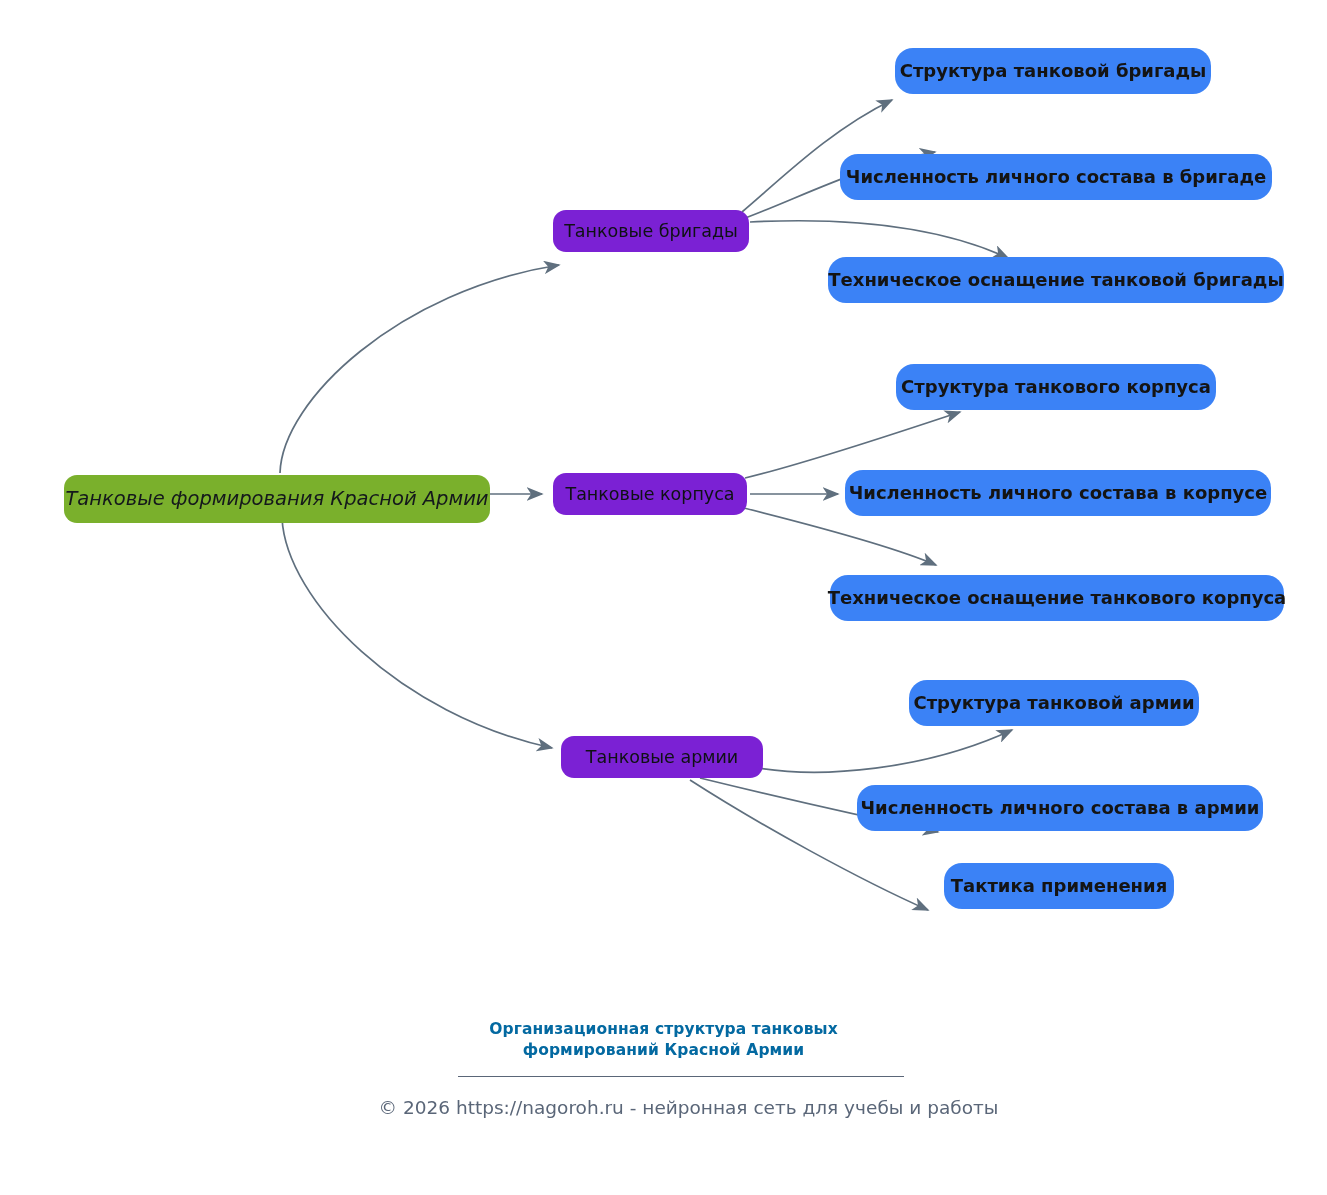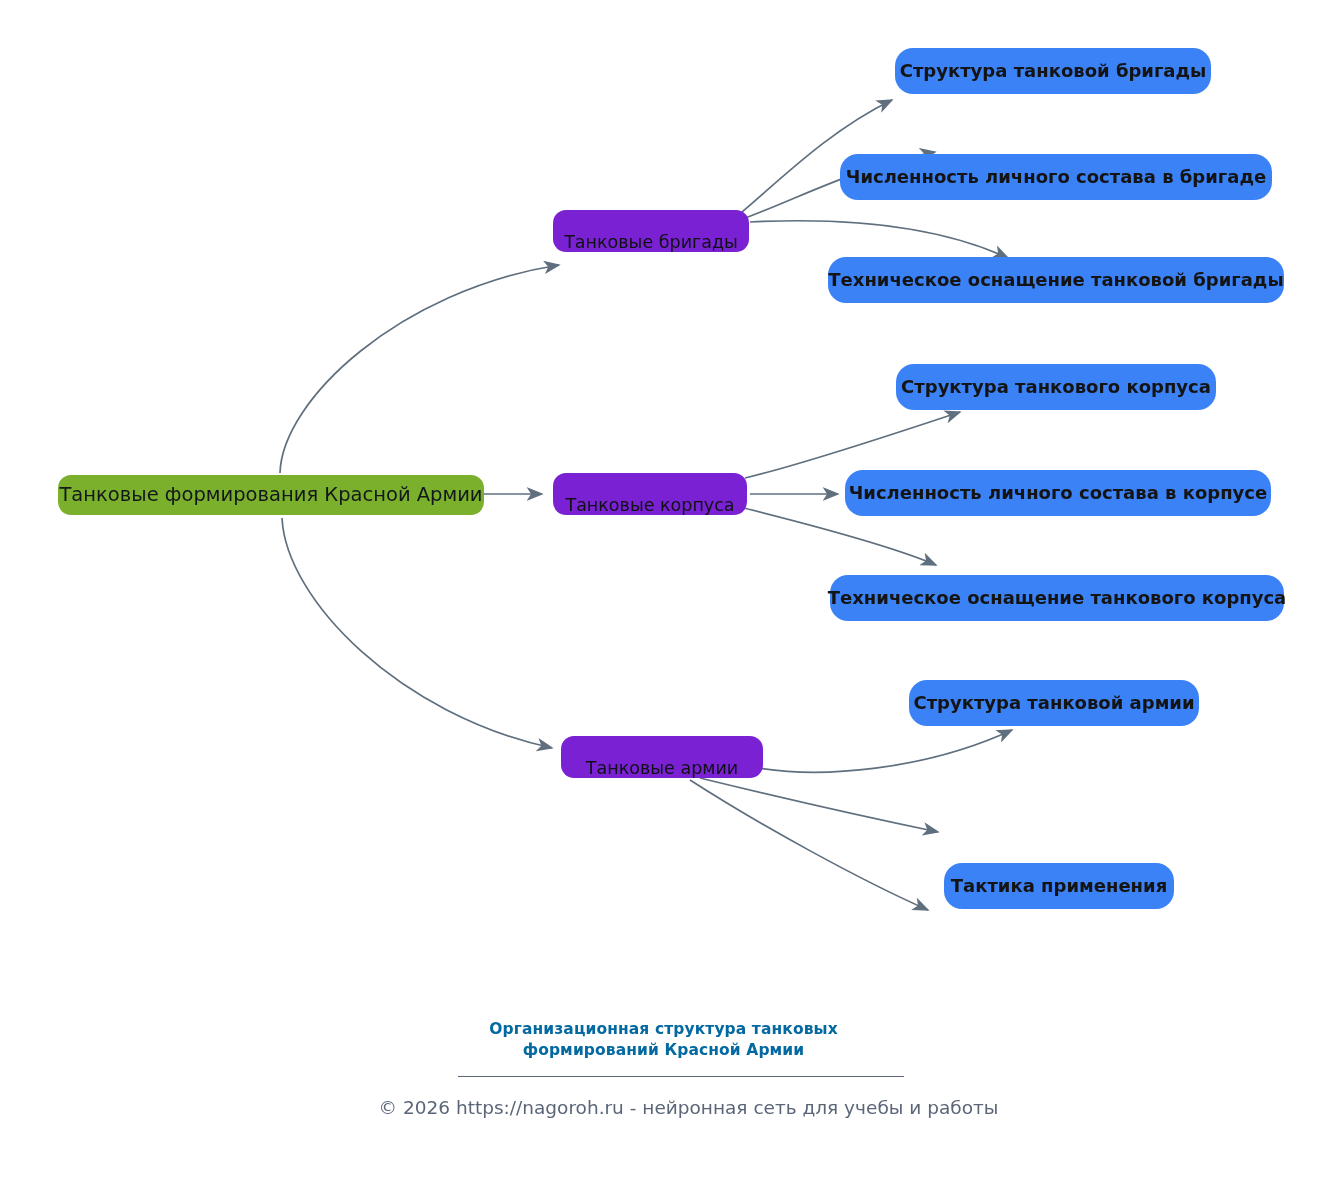--- a/index.html
+++ b/index.html
@@ -43,21 +43,20 @@
     padding: 0 14px;
     height: 40px;
   }
   .node-branch {
     background: #7B21D4;
     color: #0f1114;
     border-radius: 13px;
     font-size: 17.5px;
     padding: 0 16px;
     height: 42px;
-    align-items: flex-end;
   }
   .node-leaf {
     background: #3b82f6;
     color: #141414;
     border-radius: 18px;
     font-size: 18px;
     padding: 0 16px;
     height: 46px;
     font-weight: bold;
   }
@@ -114,21 +113,21 @@
       <path d="M745,478 C800,465 900,432 960,412"></path>
       <path d="M750,494 L838,494"></path>
       <path d="M744,508 C800,522 890,545 936,565"></path>
 
       <path d="M742,765 C820,782 930,768 1012,730"></path>
       <path d="M700,778 C790,800 880,820 938,832"></path>
       <path d="M690,780 C760,825 860,880 928,910"></path>
     </g>
   </svg>
 
-  <div class="node node-root" style="left:58px;top:475px;width:426px;height:40px;">
+  <div class="node node-root" style="left:64px;top:475px;width:426px;height:48px;font-style:italic;">
     <span>Танковые формирования Красной Армии</span>
   </div>
 
   <div class="node node-branch" style="left:553px;top:210px;width:196px;height:42px;">
     <span>Танковые бригады</span>
   </div>
   <div class="node node-leaf" style="left:895px;top:48px;width:316px;height:46px;">
     <span>Структура танковой бригады</span>
   </div>
   <div class="node node-leaf" style="left:840px;top:154px;width:432px;height:46px;">
@@ -150,20 +149,23 @@
   <div class="node node-leaf" style="left:830px;top:575px;width:454px;height:46px;">
     <span>Техническое оснащение танкового корпуса</span>
   </div>
 
   <div class="node node-branch" style="left:561px;top:736px;width:202px;height:42px;">
     <span>Танковые армии</span>
   </div>
   <div class="node node-leaf" style="left:909px;top:680px;width:290px;height:46px;">
     <span>Структура танковой армии</span>
   </div>
+  <div class="node node-leaf" style="left:857px;top:785px;width:406px;height:46px;">
+    <span>Численность личного состава в армии</span>
+  </div>
   <div class="node node-leaf" style="left:944px;top:863px;width:230px;height:46px;">
     <span>Тактика применения</span>
   </div>
 
   <div class="footer footer-title">
     <div>Организационная структура танковых</div>
     <div>формирований Красной Армии</div>
   </div>
   <div class="footer-rule"></div>
   <div class="footer footer-credit">© 2026 https://nagoroh.ru - нейронная сеть для учебы и работы</div>

